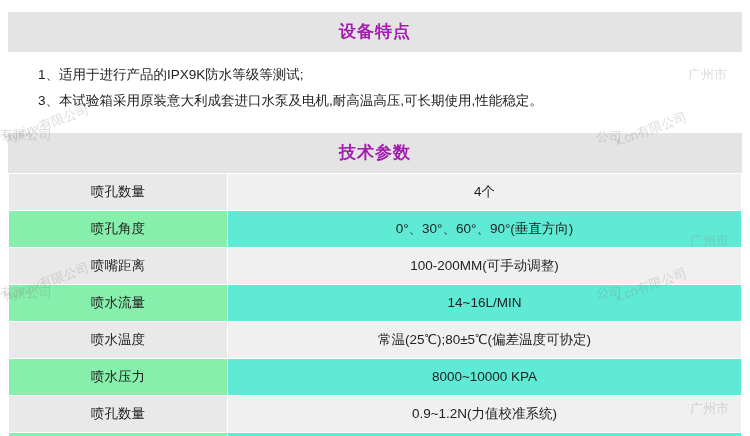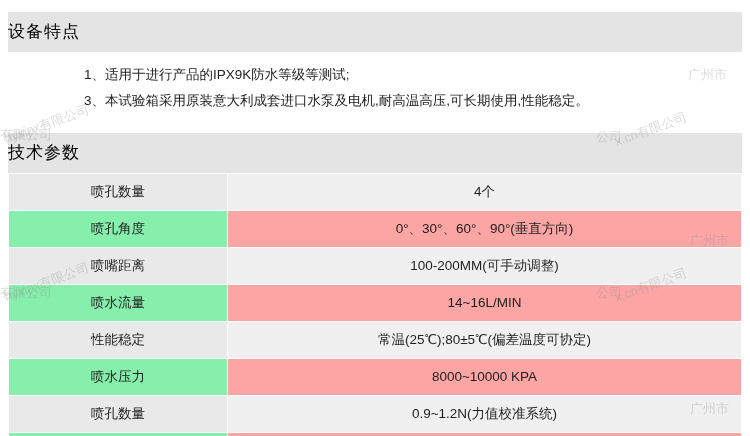--- a/index.html
+++ b/index.html
@@ -41,36 +41,36 @@
     padding: 12px 8px 0 8px;
     box-sizing: border-box;
   }
 
   .section {
     margin-bottom: 6px;
   }
 
   .section-title {
     background: #e4e4e4;
+    text-align: center;
     font-size: 17px;
-    font-weight: normal;
-    color: #000000;
+    font-weight: bold;
+    color: #a21caf;
     padding: 8px 0 9px 0;
     letter-spacing: 1px;
   }
 
   .features {
     padding: 10px 30px 12px 30px;
     font-size: 13.5px;
     line-height: 1.95;
     color: #222;
   }
   .features .line {
     white-space: nowrap;
-    margin-left: 46px;
   }
 
   table.spec {
     width: 100%;
     border-collapse: collapse;
     table-layout: fixed;
     font-size: 13.5px;
   }
   table.spec tr {
     height: 25px;
@@ -86,21 +86,21 @@
     width: 210px;
     background: #e9e9e9;
   }
   table.spec td.value {
     background: #f0f0f0;
   }
   table.spec tr.alt td.label {
     background: #86efac;
   }
   table.spec tr.alt td.value {
-    background: #fca5a5;
+    background: #5eead4;
   }
 </style>
 </head>
 <body>
 
 <div class="watermarks">
     <span class="wm" style="left: 688px; top: 66px;">广州市</span>
     <span class="wm" style="left: 0px; top: 126px;">有限公司</span>
     <span class="wm rot" style="left: 2px; top: 131px;">hyxipx有限公司</span>
     <span class="wm" style="left: 596px; top: 128px;">公司</span>
@@ -137,21 +137,21 @@
         </tr>
         <tr>
           <td class="label">喷嘴距离</td>
           <td class="value">100-200MM(可手动调整)</td>
         </tr>
         <tr class="alt">
           <td class="label">喷水流量</td>
           <td class="value">14~16L/MIN</td>
         </tr>
         <tr>
-          <td class="label">性能稳定</td>
+          <td class="label">喷水温度</td>
           <td class="value">常温(25℃);80±5℃(偏差温度可协定)</td>
         </tr>
         <tr class="alt">
           <td class="label">喷水压力</td>
           <td class="value">8000~10000 KPA</td>
         </tr>
         <tr>
           <td class="label">喷孔数量</td>
           <td class="value">0.9~1.2N(力值校准系统)</td>
         </tr>

